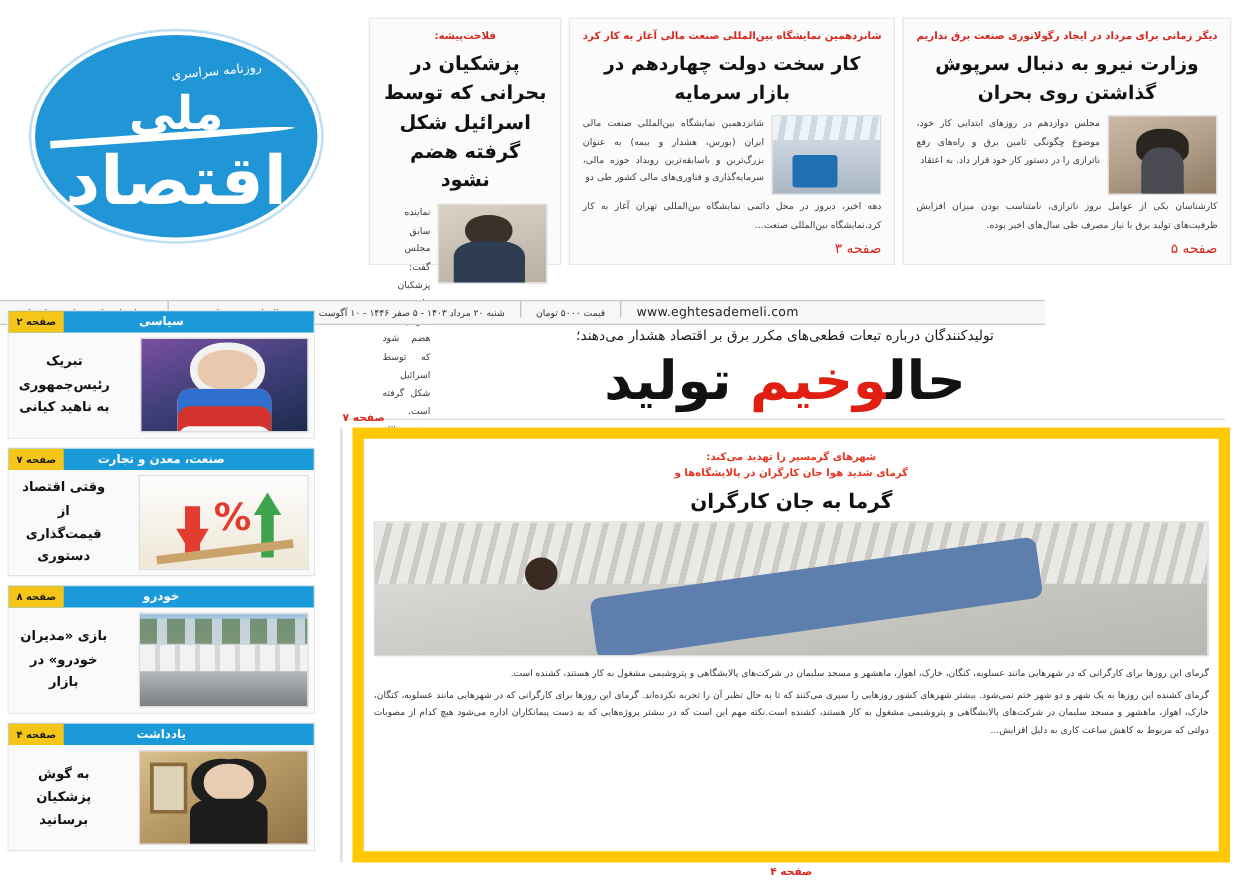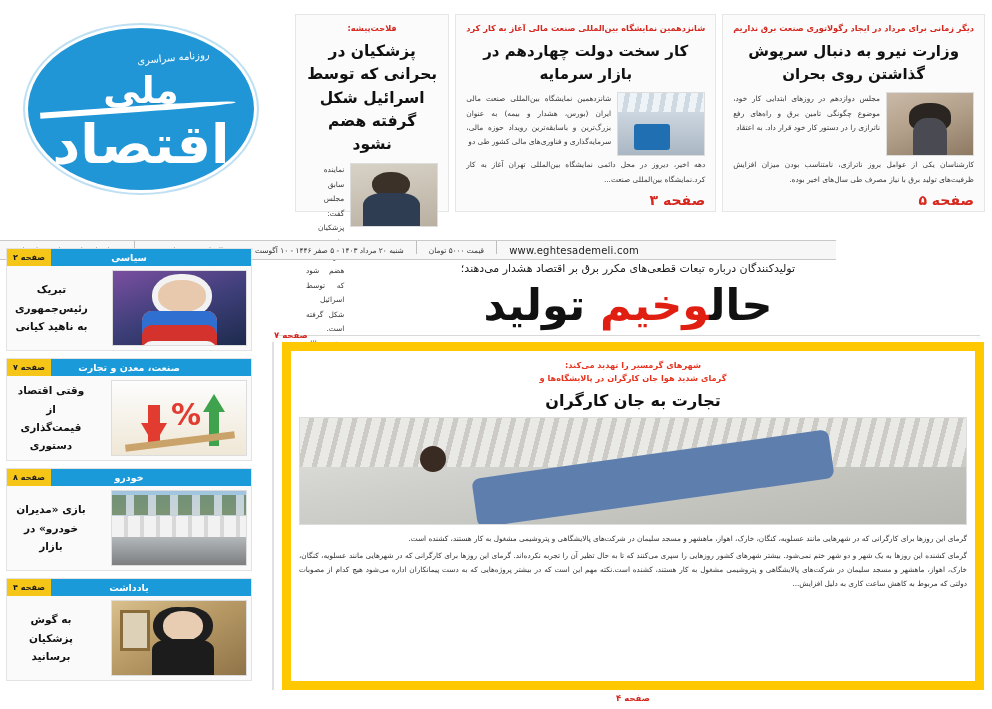--- a/index.html
+++ b/index.html
@@ -76,21 +76,21 @@
     flex: 1 1 auto; font-size: 7.4px; color: #3a3a3a;
     line-height: 1.95; text-align: justify;
   }
   .thumb {
     flex: 0 0 84px; height: 62px; border: 1px solid #ddd;
     position: relative; overflow: hidden;
   }
   .topcol .thumb { flex: 0 0 88px; height: 64px; }
   .body-tail { font-size: 7.4px; color: #3a3a3a; line-height: 1.95; text-align: justify; margin-top: 2px; }
   .pagetag {
-    color: #d6281f; font-size: 14px; font-weight: bold;
+    color: #d6281f; font-size: 11px; font-weight: normal;
     margin-top: 5px; display: inline-block; text-align: center;
   }
 
   
   .ph { position: absolute; inset: 0; }
   .ph-cleric { background: linear-gradient(160deg,#c9b9a6 0%,#b4a18c 45%,#8e7a63 100%); }
   .ph-cleric::before { content:""; position:absolute; left:26%; top:16%; width:48%; height:46%;
     background:#2a2520; border-radius:46% 46% 36% 36%; }
   .ph-cleric::after { content:""; position:absolute; left:30%; top:40%; width:40%; height:60%;
     background:#4a4a52; border-radius:40% 40% 0 0; }
@@ -479,21 +479,21 @@
             <div class="man-bag"></div>
           </div>
           <div class="stock-banner">خروج پول حقیقی از بازار سهام در هفته گذشته ۹ درصد افزایش یافت:</div>
           <div class="stock-headline">بـورس در برزخ؟</div>
         </div>
 
         <div class="ybox-wrap">
           <div class="ybox">
             <div class="yk">شهرهای گرمسیر را تهدید می‌کند:</div>
             <div class="yk">گرمای شدید هوا جان کارگران در پالایشگاه‌ها و</div>
-            <div class="yhead">تجارت به جان کارگران</div>
+            <div class="yhead">گرما به جان کارگران</div>
             <div class="yphoto">
               <div class="ph ph-worker">
                   <div class="wh"></div>
                 </div>
             </div>
             <div class="ybody">
               <p>گرمای این روزها برای کارگرانی که در شهرهایی مانند عسلویه، کنگان، خارک، اهواز، ماهشهر و مسجد سلیمان در شرکت‌های پالایشگاهی و پتروشیمی مشغول به کار هستند، کشنده است.</p>
               <p>گرمای کشنده این روزها به یک شهر و دو شهر ختم نمی‌شود. بیشتر شهرهای کشور روزهایی را سپری می‌کنند که تا به حال تظیر آن را تجربه نکرده‌اند. گرمای این روزها برای کارگرانی که در شهرهایی مانند عسلویه، کنگان، خارک، اهواز، ماهشهر و مسجد سلیمان در شرکت‌های پالایشگاهی و پتروشیمی مشغول به کار هستند، کشنده است.نکته مهم این است که در بیشتر پروژه‌هایی که به دست پیمانکاران اداره می‌شود هیچ کدام از مصوبات دولتی که مربوط به کاهش ساعت کاری به دلیل افزایش...</p>
             </div>
           </div>

